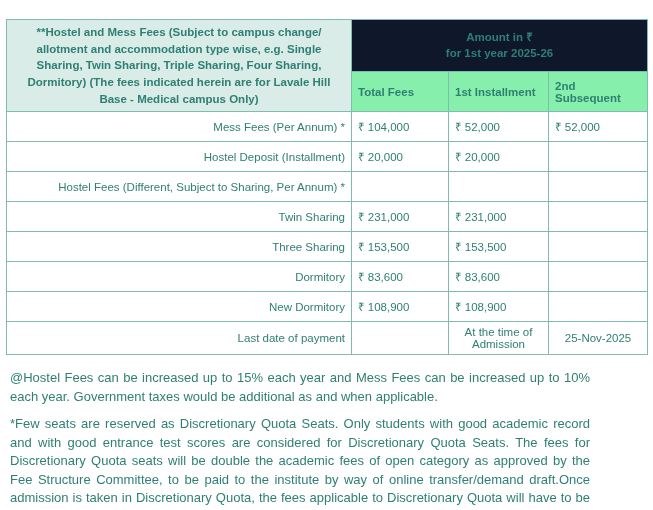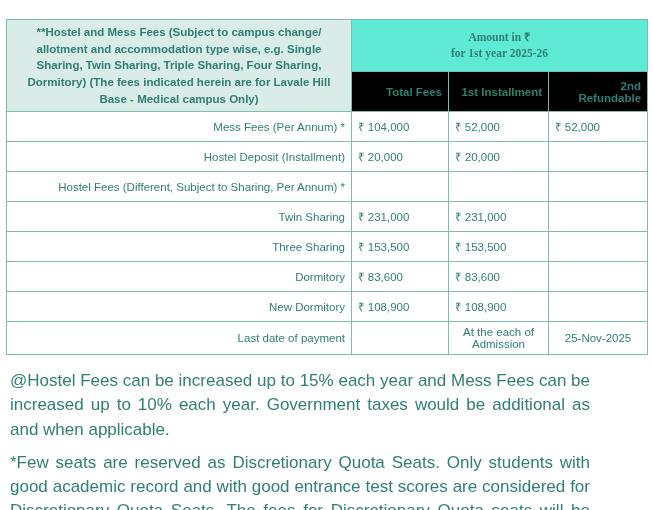--- a/index.html
+++ b/index.html
@@ -35,31 +35,30 @@
     vertical-align: middle;
   }
   .hdr-main {
     background: #d9ece7;
     font-weight: bold;
     text-align: center;
     line-height: 1.45;
     font-size: 12px;
   }
   .hdr-amount {
-    background: #5eead4;
+    background: #0f172a;
     font-weight: bold;
     text-align: center;
     line-height: 1.45;
     font-size: 12px;
-    font-family: Liberation Serif, serif;
   }
   .hdr-sub {
-    background: #000000;
+    background: #86efac;
     font-weight: bold;
-    text-align: right;
+    text-align: left;
     font-size: 11.5px;
   }
   td.label {
     text-align: right;
     padding-left: 7px;
     height: 21px;
   }
   td.num {
     text-align: left;
     padding-right: 9px;
@@ -71,21 +70,21 @@
   .col-label { width: 345px; }
   .col-total { width: 97px; }
   .col-inst1 { width: 100px; }
   .col-inst2 { width: 99px; }
   .notes {
     margin-top: 14px;
     padding: 0 4px;
   }
   .notes p {
     margin: 0 0 9px 0;
-    font-size: 17px;
+    font-size: 13px;
     line-height: 1.42;
     text-align: justify;
     color: #2f7f73;
   }
   .notes p:last-child { margin-bottom: 0; }
 </style>
 </head>
 <body>
 
 <div class="page">
@@ -101,21 +100,21 @@
       <tr>
         <th class="hdr-main" rowspan="2">**Hostel and Mess Fees (Subject to campus change/ allotment and accommodation type wise, e.g. Single Sharing, Twin Sharing, Triple Sharing, Four Sharing, Dormitory) (The fees indicated herein are for Lavale Hill Base - Medical campus Only)</th>
         <th class="hdr-amount" colspan="3">
           <span>Amount in ₹</span><br>
           <span>for 1st year 2025-26</span>
         </th>
       </tr>
       <tr>
         <th class="hdr-sub">Total Fees</th>
         <th class="hdr-sub">1st Installment</th>
-        <th class="hdr-sub">2nd Refundable</th>
+        <th class="hdr-sub">2nd Subsequent</th>
       </tr>
     </thead>
     <tbody>
       <tr>
         <td class="label">Mess Fees (Per Annum) *</td>
         <td class="num">₹ 104,000</td>
         <td class="num">₹ 52,000</td>
         <td class="num">₹ 52,000</td>
       </tr>
       <tr>
@@ -150,21 +149,21 @@
       </tr>
       <tr>
         <td class="label">New Dormitory</td>
         <td class="num">₹ 108,900</td>
         <td class="num">₹ 108,900</td>
         <td class="num"></td>
       </tr>
       <tr>
         <td class="label">Last date of payment</td>
         <td class="num"></td>
-        <td class="ctr">At the each of Admission</td>
+        <td class="ctr">At the time of Admission</td>
         <td class="ctr">25-Nov-2025</td>
       </tr>
     </tbody>
   </table>
 
   <div class="notes">
     <p>@Hostel Fees can be increased up to 15% each year and Mess Fees can be increased up to 10% each year. Government taxes would be additional as and when applicable.</p>
     <p>*Few seats are reserved as Discretionary Quota Seats. Only students with good academic record and with good entrance test scores are considered for Discretionary Quota Seats. The fees for Discretionary Quota seats will be double the academic fees of open category as approved by the Fee Structure Committee, to be paid to the institute by way of online transfer/demand draft.Once admission is taken in Discretionary Quota, the fees applicable to Discretionary Quota will have to be paid by the student for the entire duration of the programme.No donation or capitation fee is charged for admission to any program at any institute of SIU..</p>
   </div>
 

